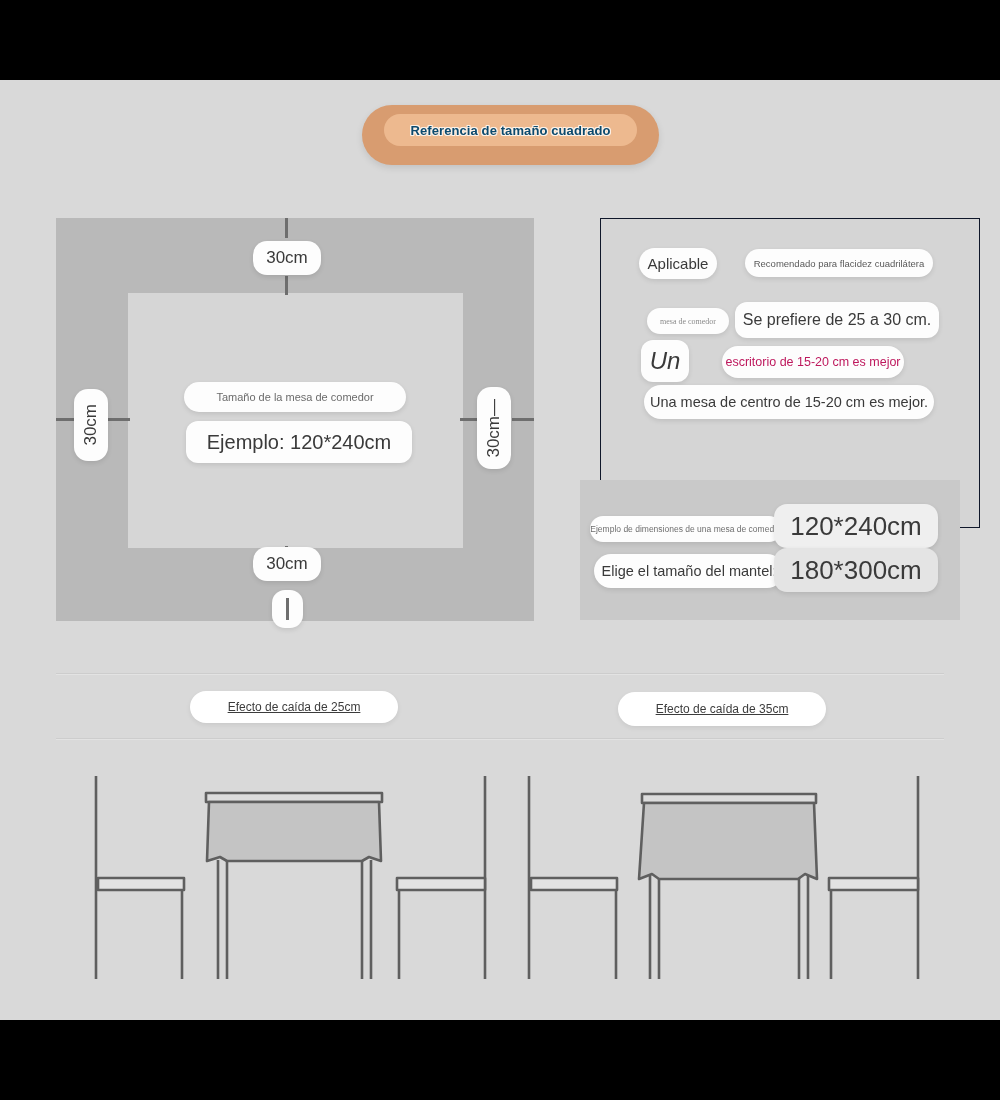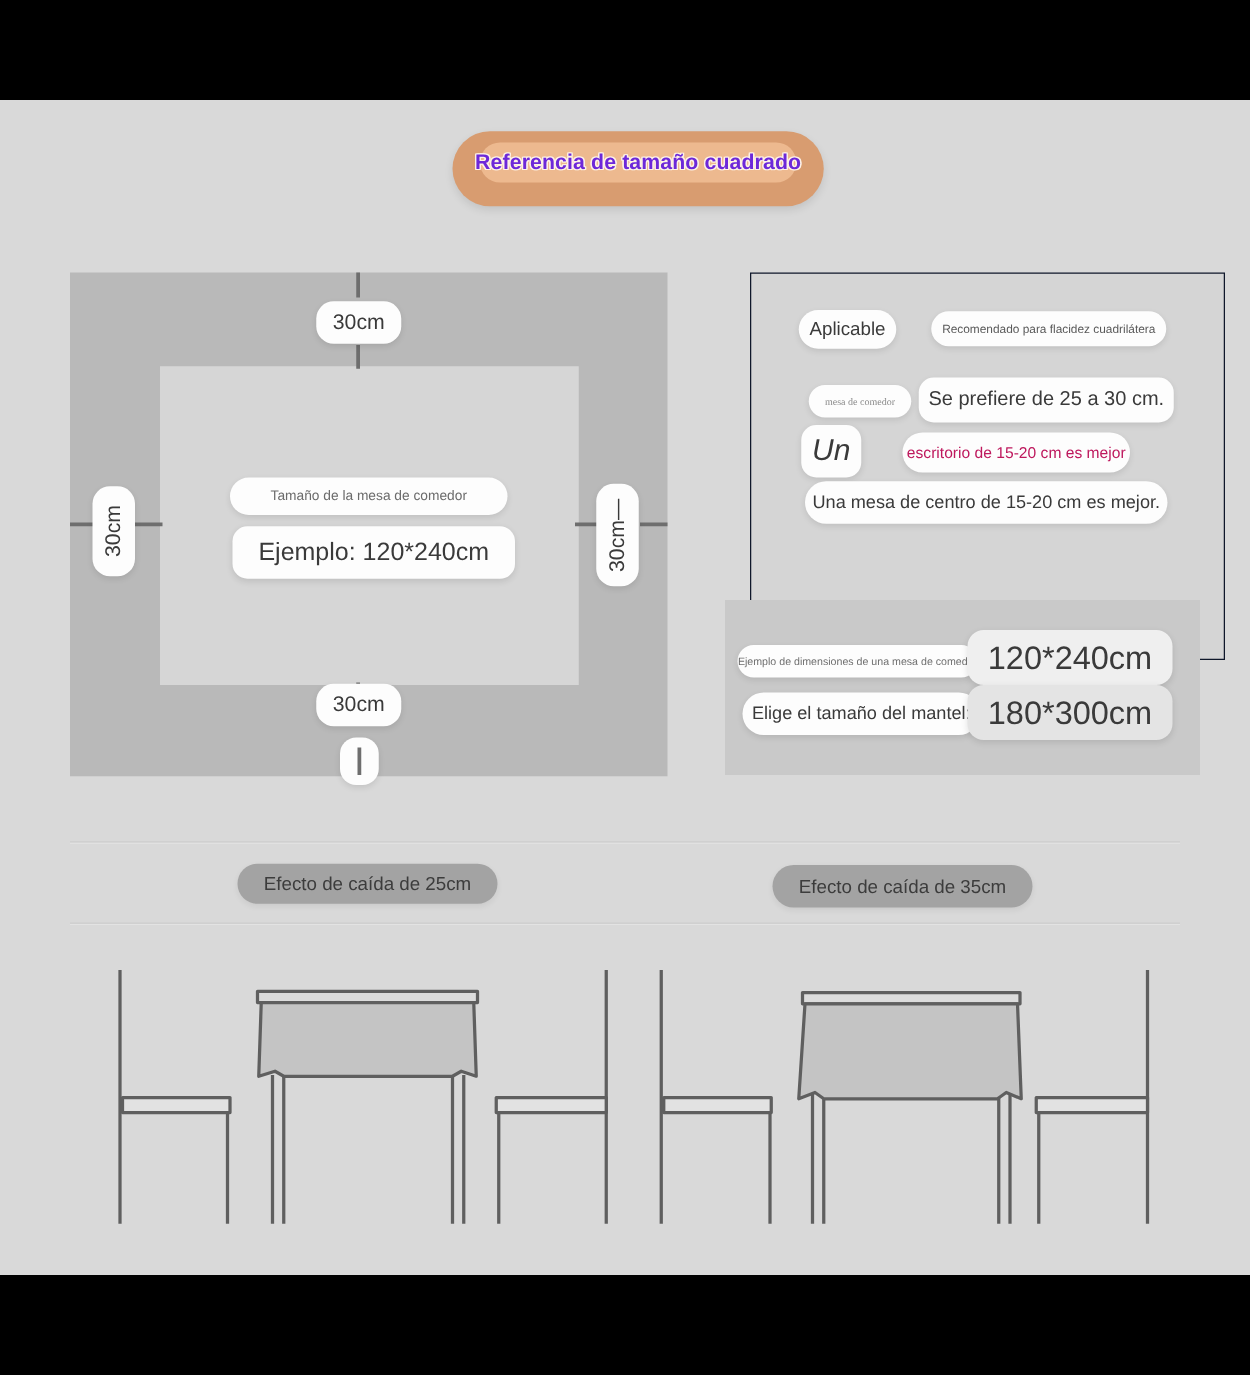--- a/index.html
+++ b/index.html
@@ -27,23 +27,23 @@
   }
   .title-inner {
     position: absolute;
     left: 22px; top: 9px;
     width: 253px; height: 32px;
     border-radius: 16px;
     background: #edb98f;
     display: flex; align-items: center; justify-content: center;
   }
   .title-text {
-    font-size: 17px;
+    font-size: 13px;
     font-weight: bold;
-    color: #6d28d9;
+    color: #0c4a6e;
     letter-spacing: .1px;
     text-shadow:
       -1px -1px 0 #fdf1e6,  1px -1px 0 #fdf1e6,
       -1px  1px 0 #fdf1e6,  1px  1px 0 #fdf1e6,
        0   -1px 0 #fdf1e6,  0    1px 0 #fdf1e6,
       -1px  0   0 #fdf1e6,  1px  0   0 #fdf1e6;
     white-space: nowrap;
   }
 
   
@@ -130,26 +130,27 @@
     position: absolute;
     left: 56px; width: 888px; height: 1px;
     background: #cdcdcd;
     box-shadow: 0 1px 0 #e3e3e3;
   }
   .divider-1 { top: 593px; }
   .divider-2 { top: 658px; }
 
   .caption {
     position: absolute;
-    background: #a3a3a3;
+    background: #ffffff;
     border-radius: 18px;
     display: flex; align-items: center; justify-content: center;
-    font-size: 15px; color: #3c3c3c;
+    font-size: 12px; color: #3c3c3c;
     box-shadow: 0 2px 5px rgba(0,0,0,.07);
     white-space: nowrap;
+    text-decoration: underline;
   }
   .caption-left  { left: 190px; top: 611px; width: 208px; height: 32px; }
   .caption-right { left: 618px; top: 612px; width: 208px; height: 34px; }
 
   
   .illus { position: absolute; top: 680px; }
   .illus-left  { left: 70px;  }
   .illus-right { left: 500px; }
 </style>
 </head>

